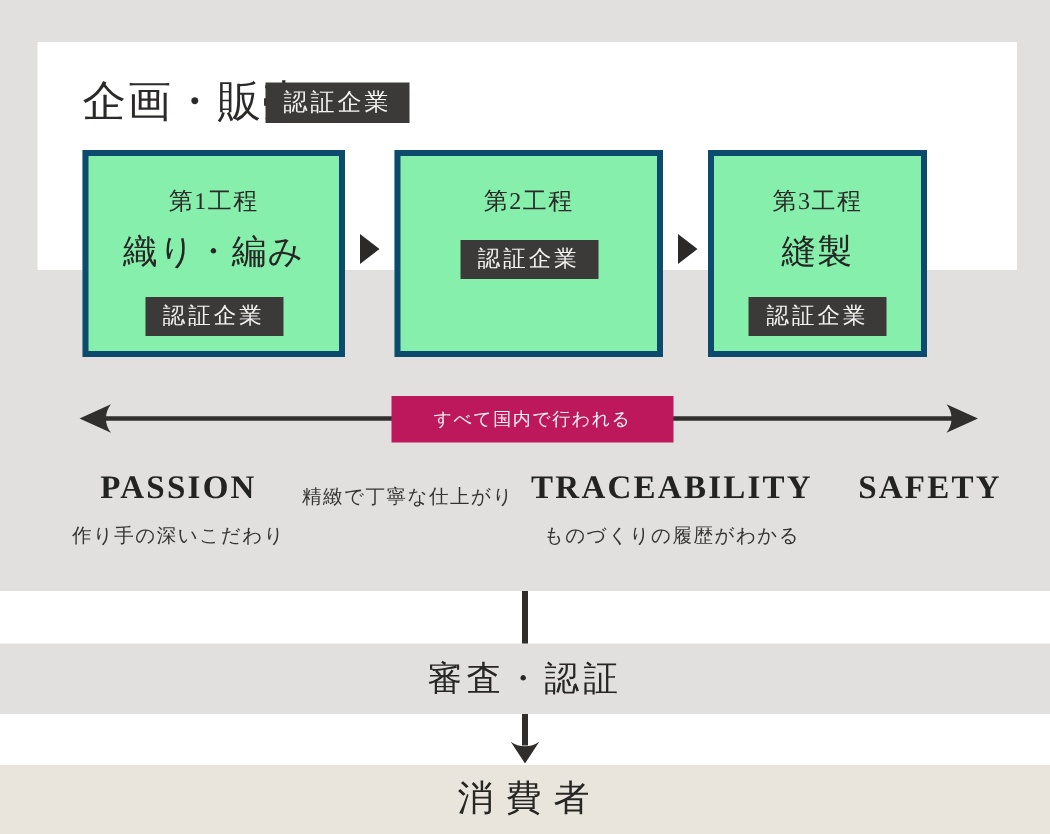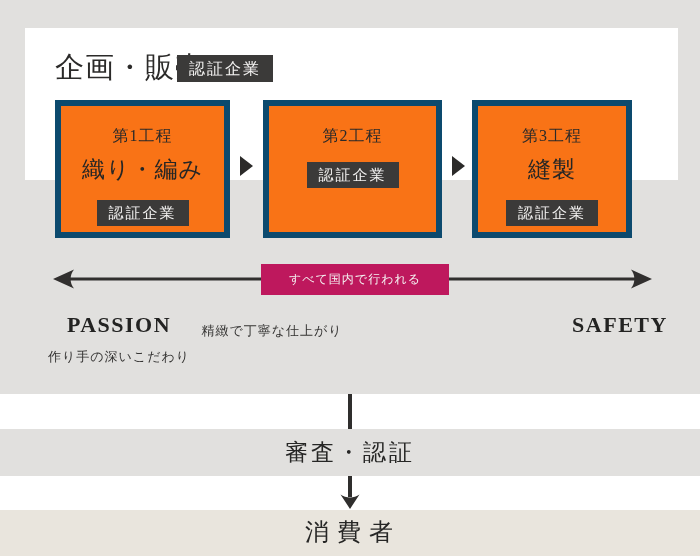--- a/index.html
+++ b/index.html
@@ -31,28 +31,28 @@
     display:inline-block;
     text-align:right;
   }
   .header-badge{
     position:absolute;left:177px;top:55px;
     height:19px;line-height:19px;
   }
   
   .proc-box{
     position:absolute;top:100px;height:138px;
-    background:#f97316;border:6px solid #0c4a6e;
+    background:#86efac;border:4px solid #0c4a6e;
     box-sizing:border-box;
     display:flex;flex-direction:column;align-items:center;
     padding-top:20px;
   }
   .proc-1{left:55px;width:175px;}
   .proc-2{left:263px;width:179px;}
-  .proc-3{left:472px;width:160px;}
+  .proc-3{left:472px;width:146px;}
   .proc-step{font-size:16px;letter-spacing:1px;color:#2b2a29;}
   .proc-name{font-size:23px;letter-spacing:1px;margin-top:7px;color:#262625;white-space:nowrap;}
   .proc-badge{
     margin-top:15px;
     font-size:15px;letter-spacing:2px;
     padding:3px 12px;height:20px;line-height:20px;
   }
   
   .tri-right{
     position:absolute;top:156px;width:0;height:0;
@@ -131,20 +131,24 @@
   </svg>
   <div class="domestic-label">すべて国内で行われる</div>
 
   <div class="value-col vc-1">
     <div class="value-en">PASSION</div>
     <div class="value-ja">作り手の深いこだわり</div>
   </div>
   <div class="value-col vc-2">
     <div class="value-ja">精緻で丁寧な仕上がり</div>
   </div>
+  <div class="value-col vc-3">
+    <div class="value-en">TRACEABILITY</div>
+    <div class="value-ja">ものづくりの履歴がわかる</div>
+  </div>
   <div class="value-col vc-4">
     <div class="value-en">SAFETY</div>
   </div>
 
   <div class="band band-white-a"></div>
   <div class="band band-white-b"></div>
   <div class="band band-beige"></div>
 
   <div class="vline"></div>
   <div class="cert-label">審査・認証</div>

